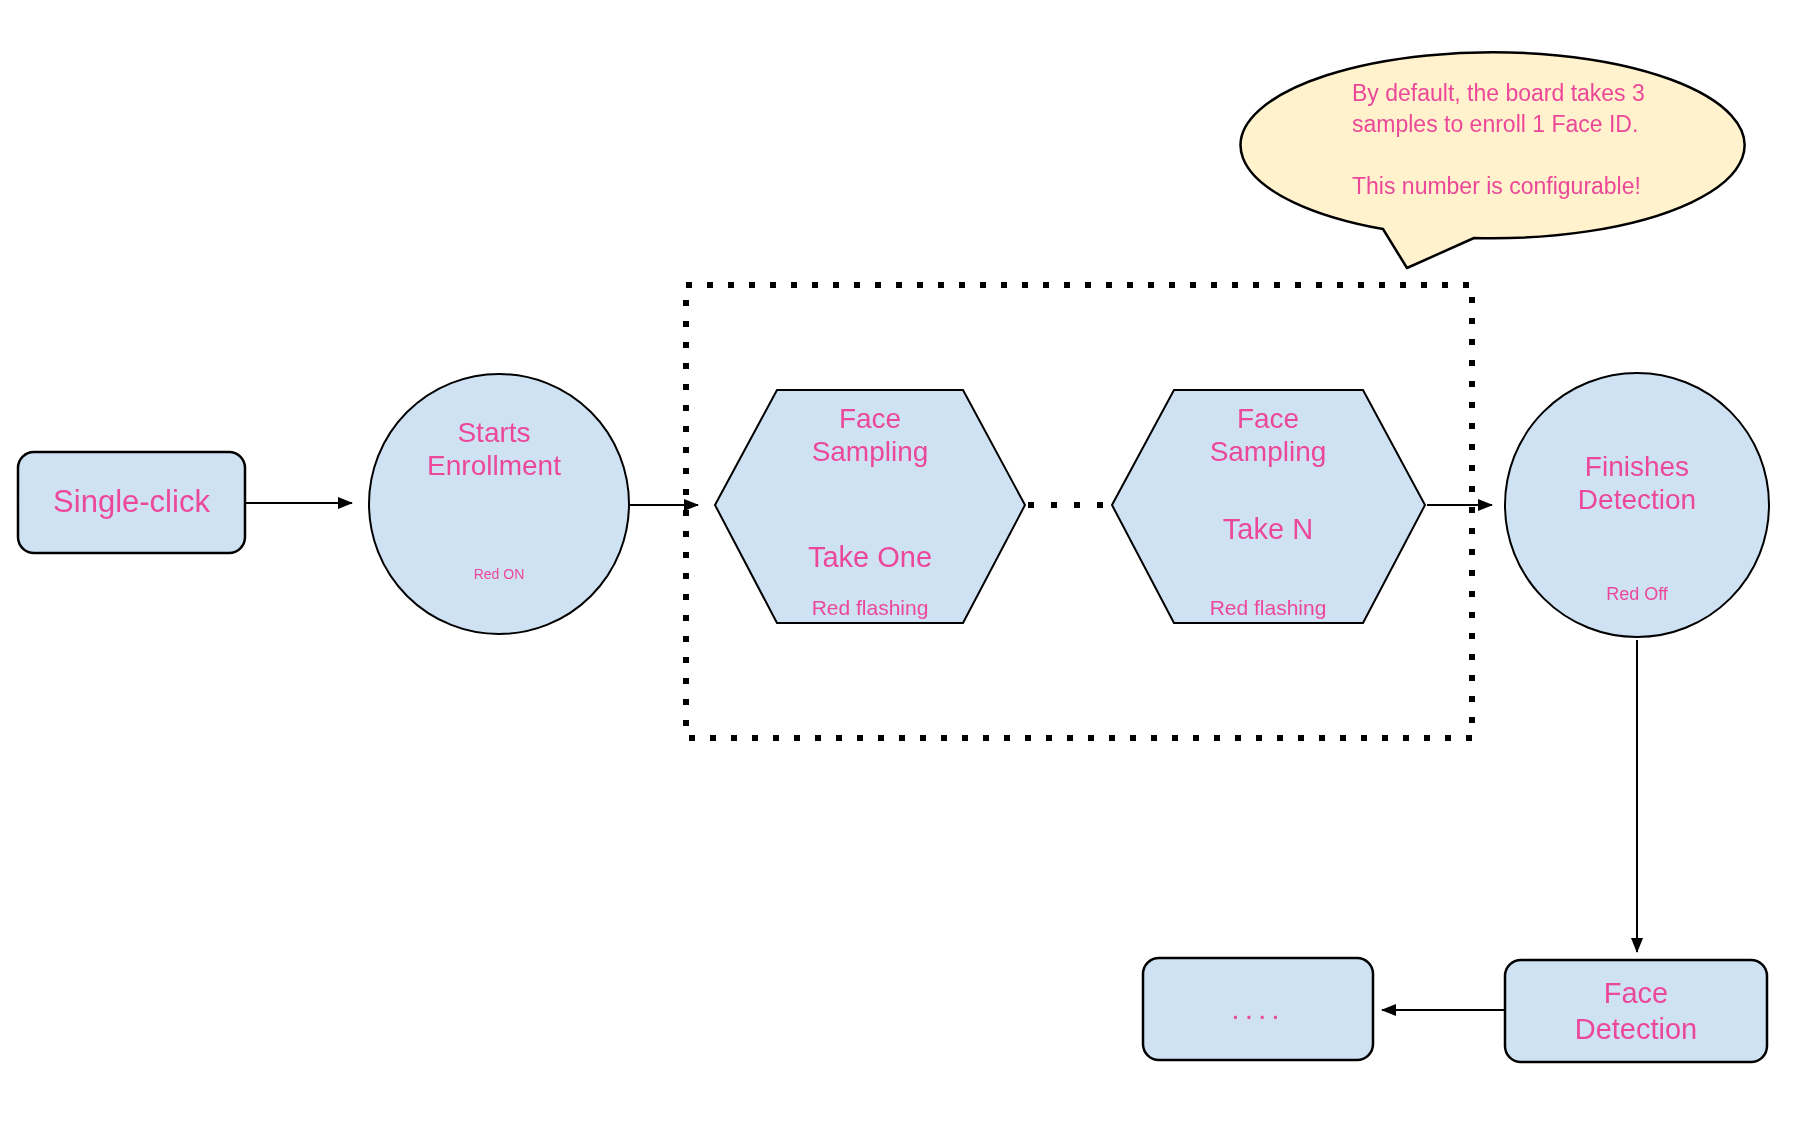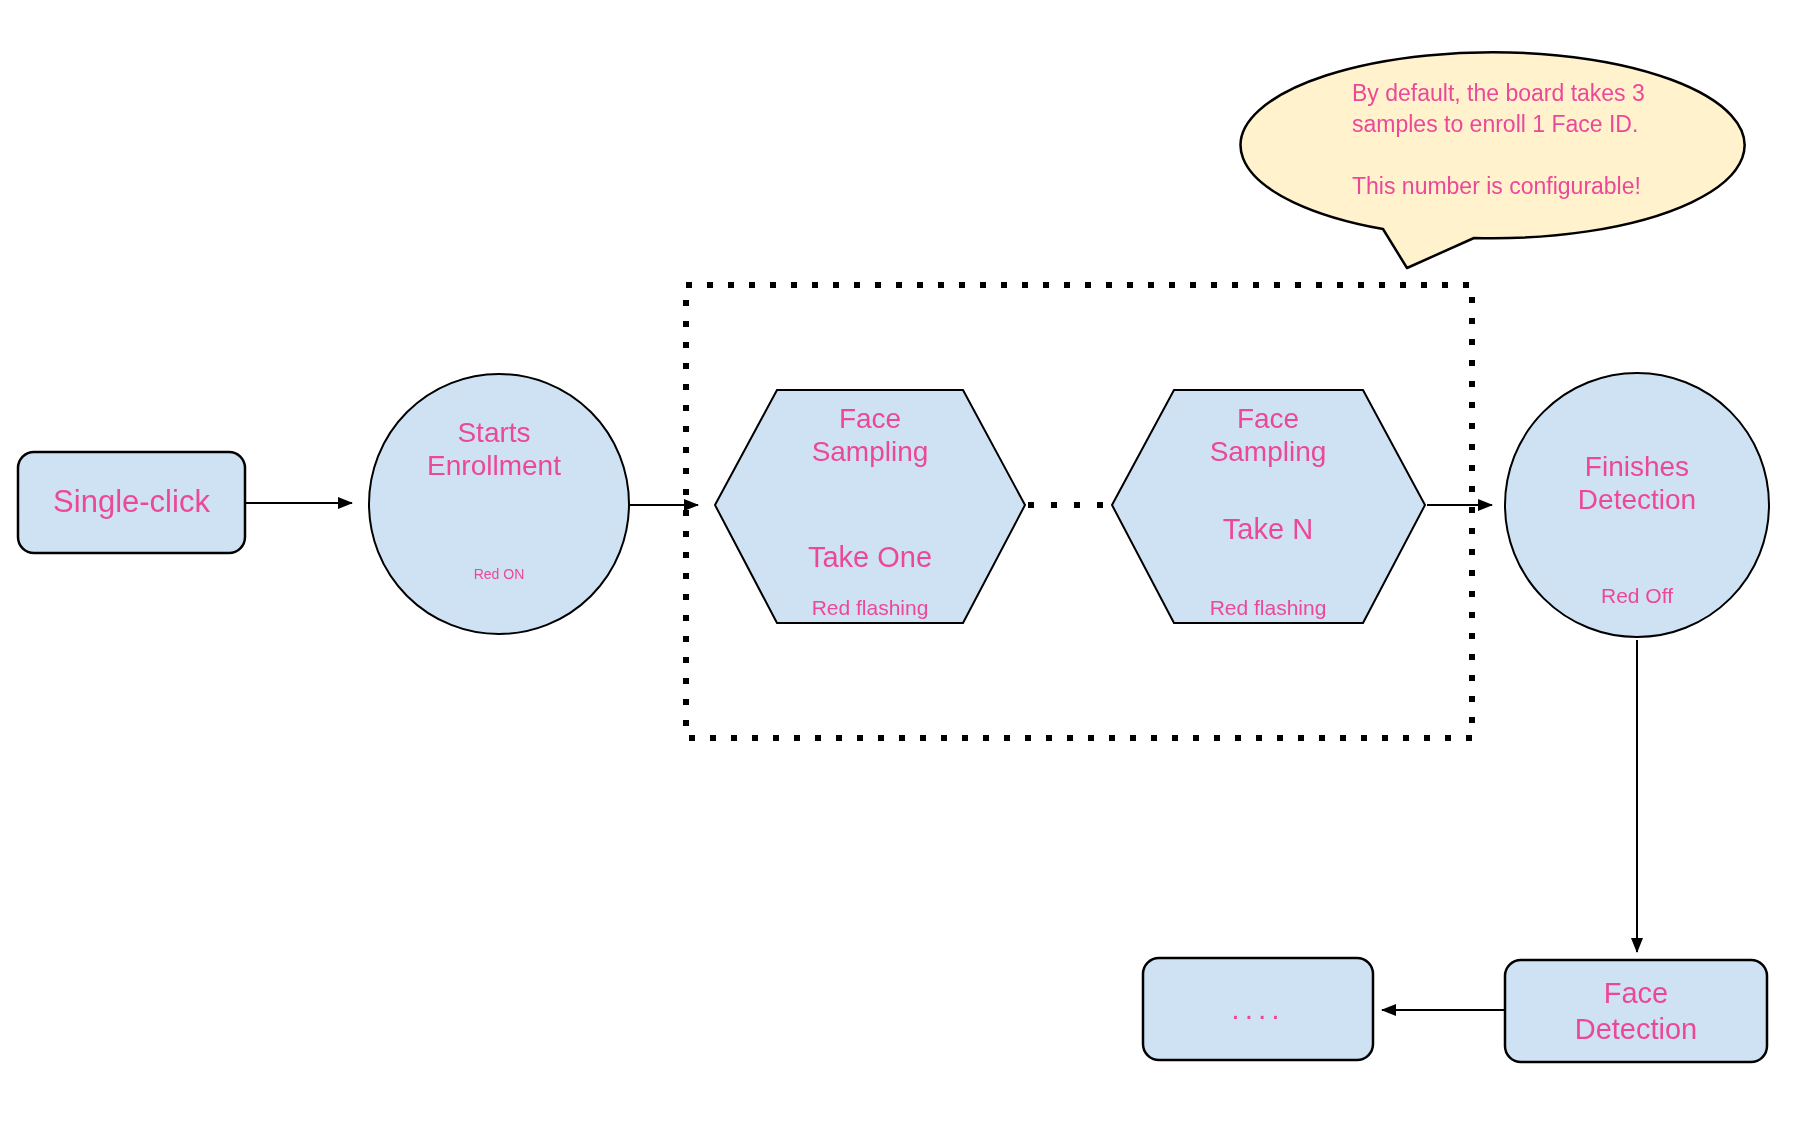--- a/index.html
+++ b/index.html
@@ -25,21 +25,21 @@
   .single-click-label { left: 18px; top: 452px; width: 227px; height: 101px; font-size: 31px; }
   .starts-title      { left: 364px;  top: 416px; width: 260px; font-size: 28px; line-height: 33px; }
   .starts-status     { left: 369px;  top: 566px; width: 260px; font-size: 14px; }
   .hex1-title        { left: 740px;  top: 402px; width: 260px; font-size: 28px; line-height: 33px; }
   .hex1-step         { left: 740px;  top: 512px; width: 260px; font-size: 29px; margin-top: 28px; }
   .hex1-status       { left: 740px;  top: 596px; width: 260px; font-size: 21px; }
   .hex2-title        { left: 1138px; top: 402px; width: 260px; font-size: 28px; line-height: 33px; }
   .hex2-step         { left: 1138px; top: 512px; width: 260px; font-size: 29px; }
   .hex2-status       { left: 1138px; top: 596px; width: 260px; font-size: 21px; }
   .finishes-title    { left: 1497px; top: 450px; width: 280px; font-size: 28px; line-height: 33px; }
-  .finishes-status   { left: 1497px; top: 584px; width: 280px; font-size: 21px; text-align: center; }
+  .finishes-status   { left: 1497px; top: 584px; width: 280px; font-size: 18px; text-align: center; }
   .face-detect-label { left: 1505px; top: 960px; width: 262px; height: 102px; font-size: 29px; line-height: 36px; }
   .continuation-label{ left: 1143px; top: 958px; width: 230px; height: 102px; font-size: 30px; letter-spacing: 5px; }
   .callout-text      { left: 1352px; top: 78px;  width: 360px; font-size: 23px; line-height: 31px; text-align: left; }
 </style>
 </head>
 <body>
 
 <div id="canvas">
 
   <svg id="shapes" width="1795" height="1128" viewBox="0 0 1795 1128">

